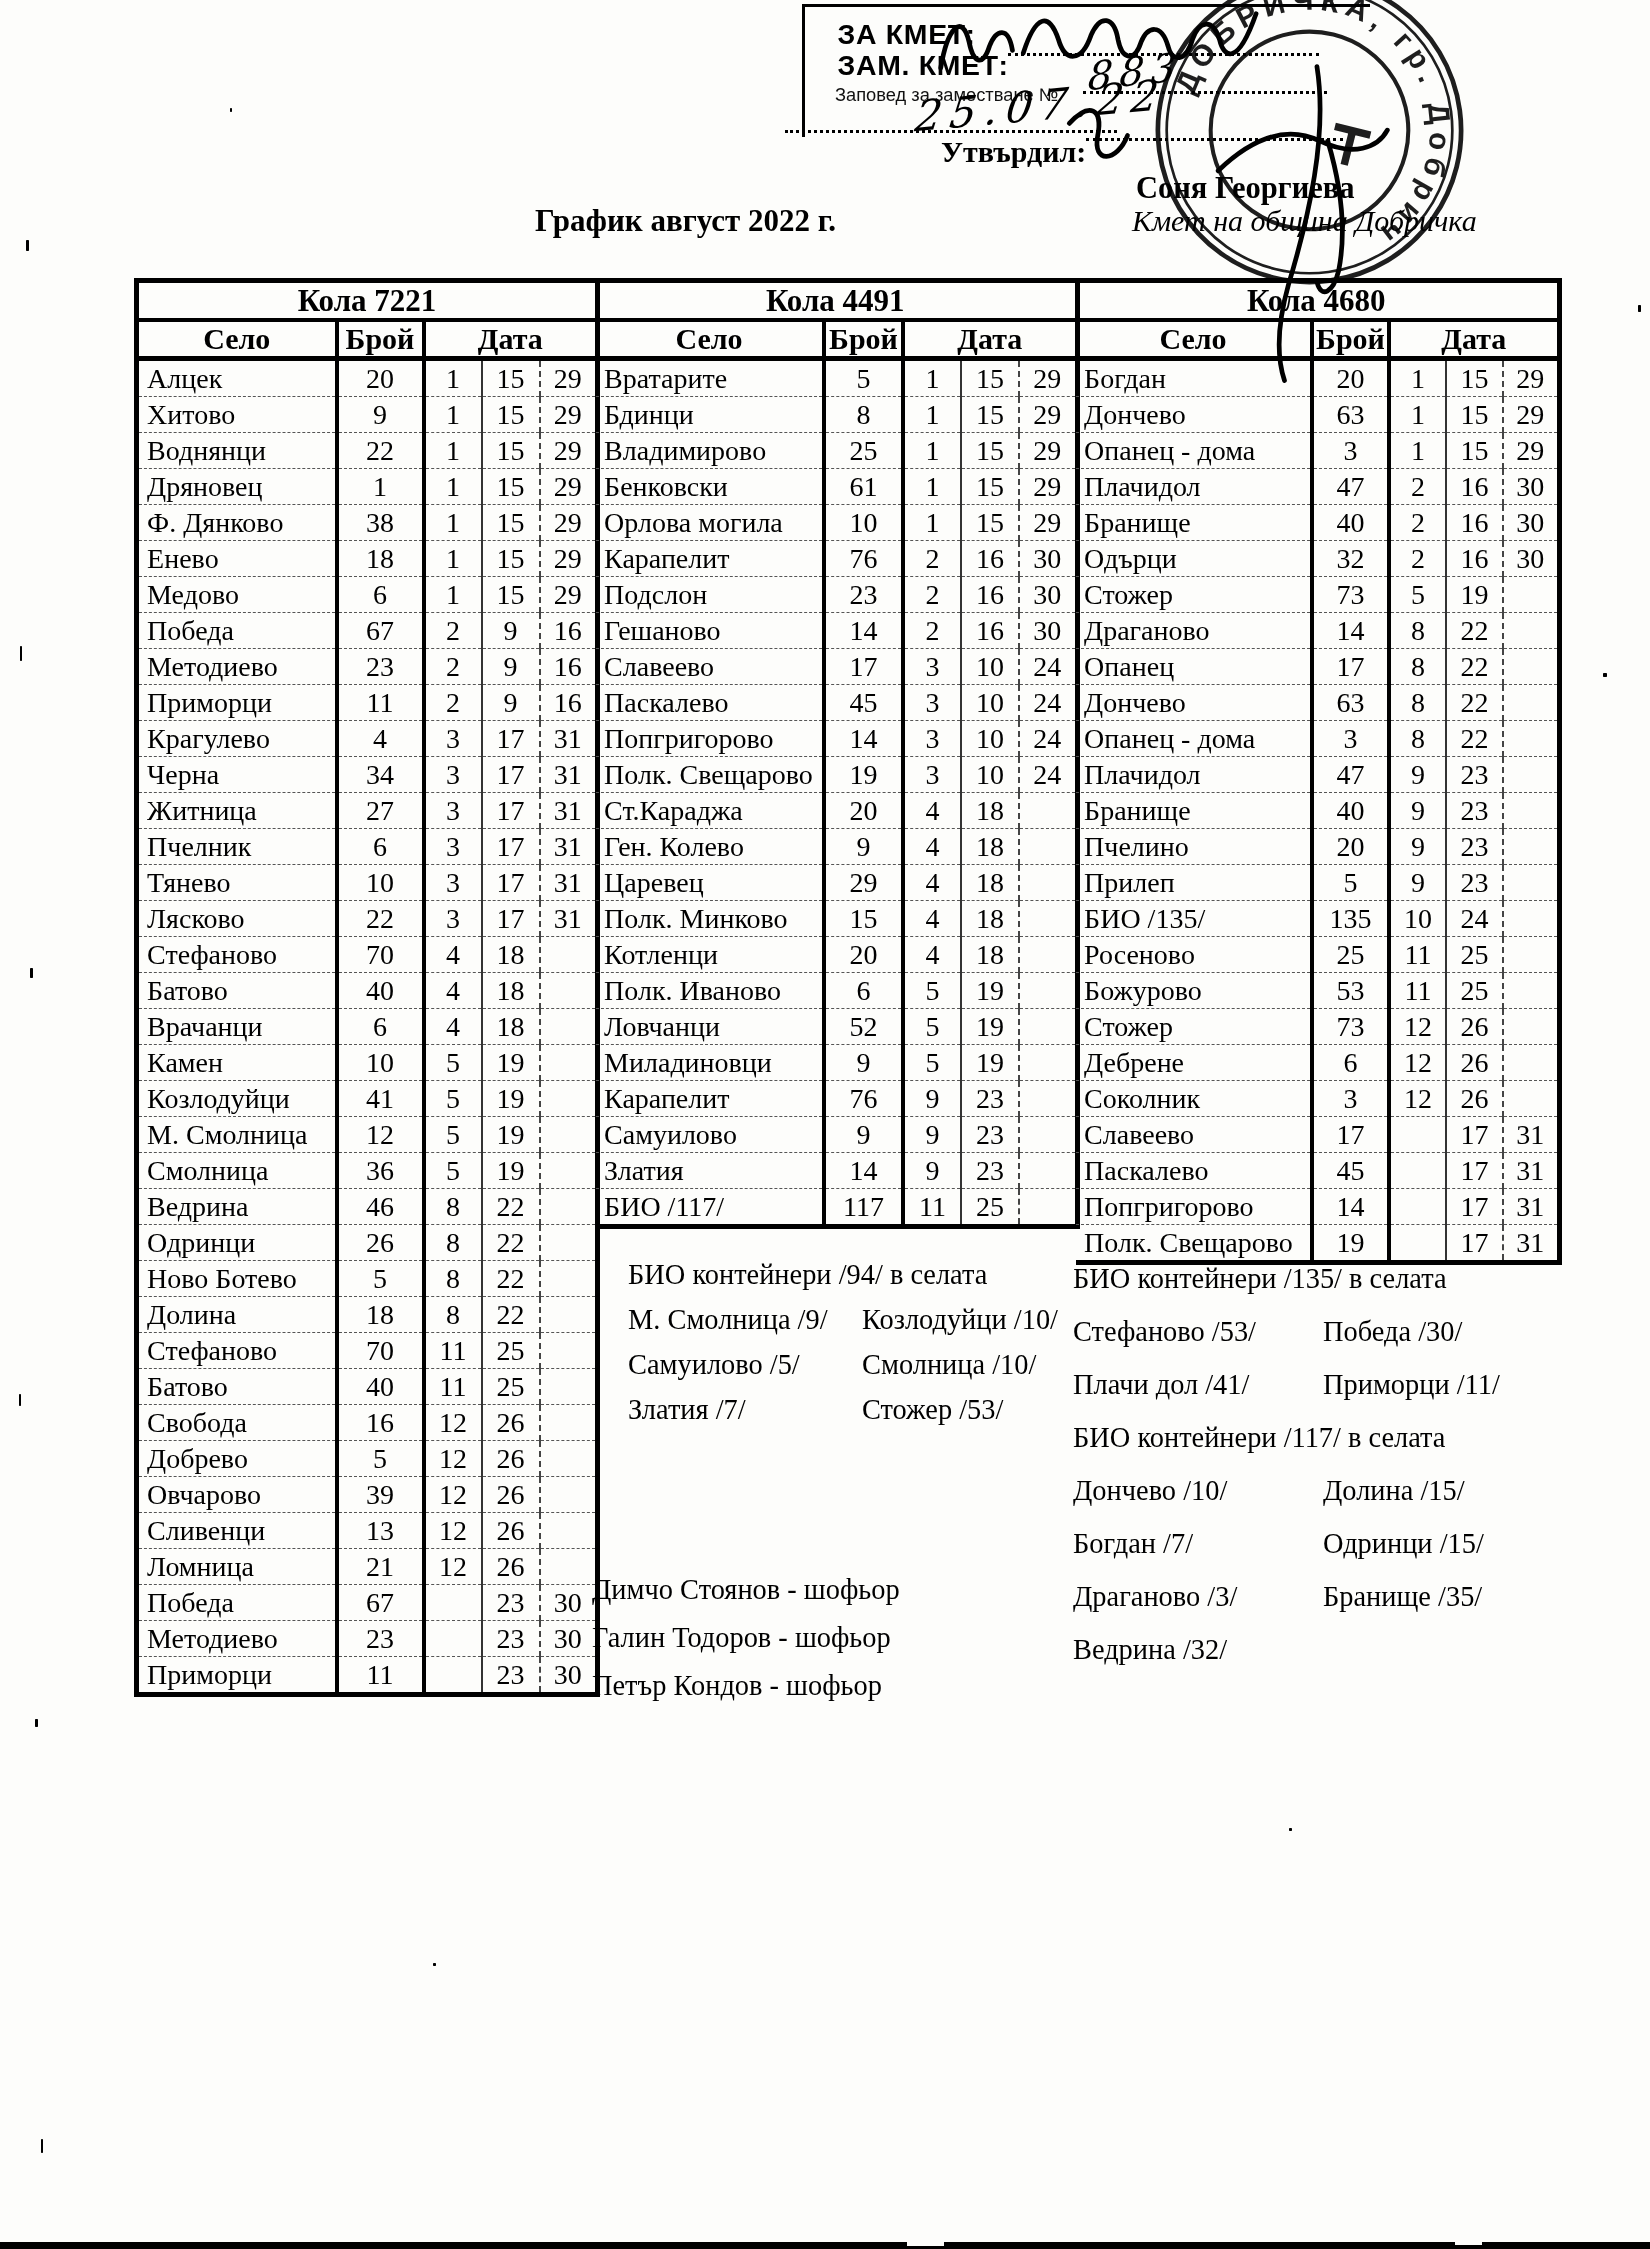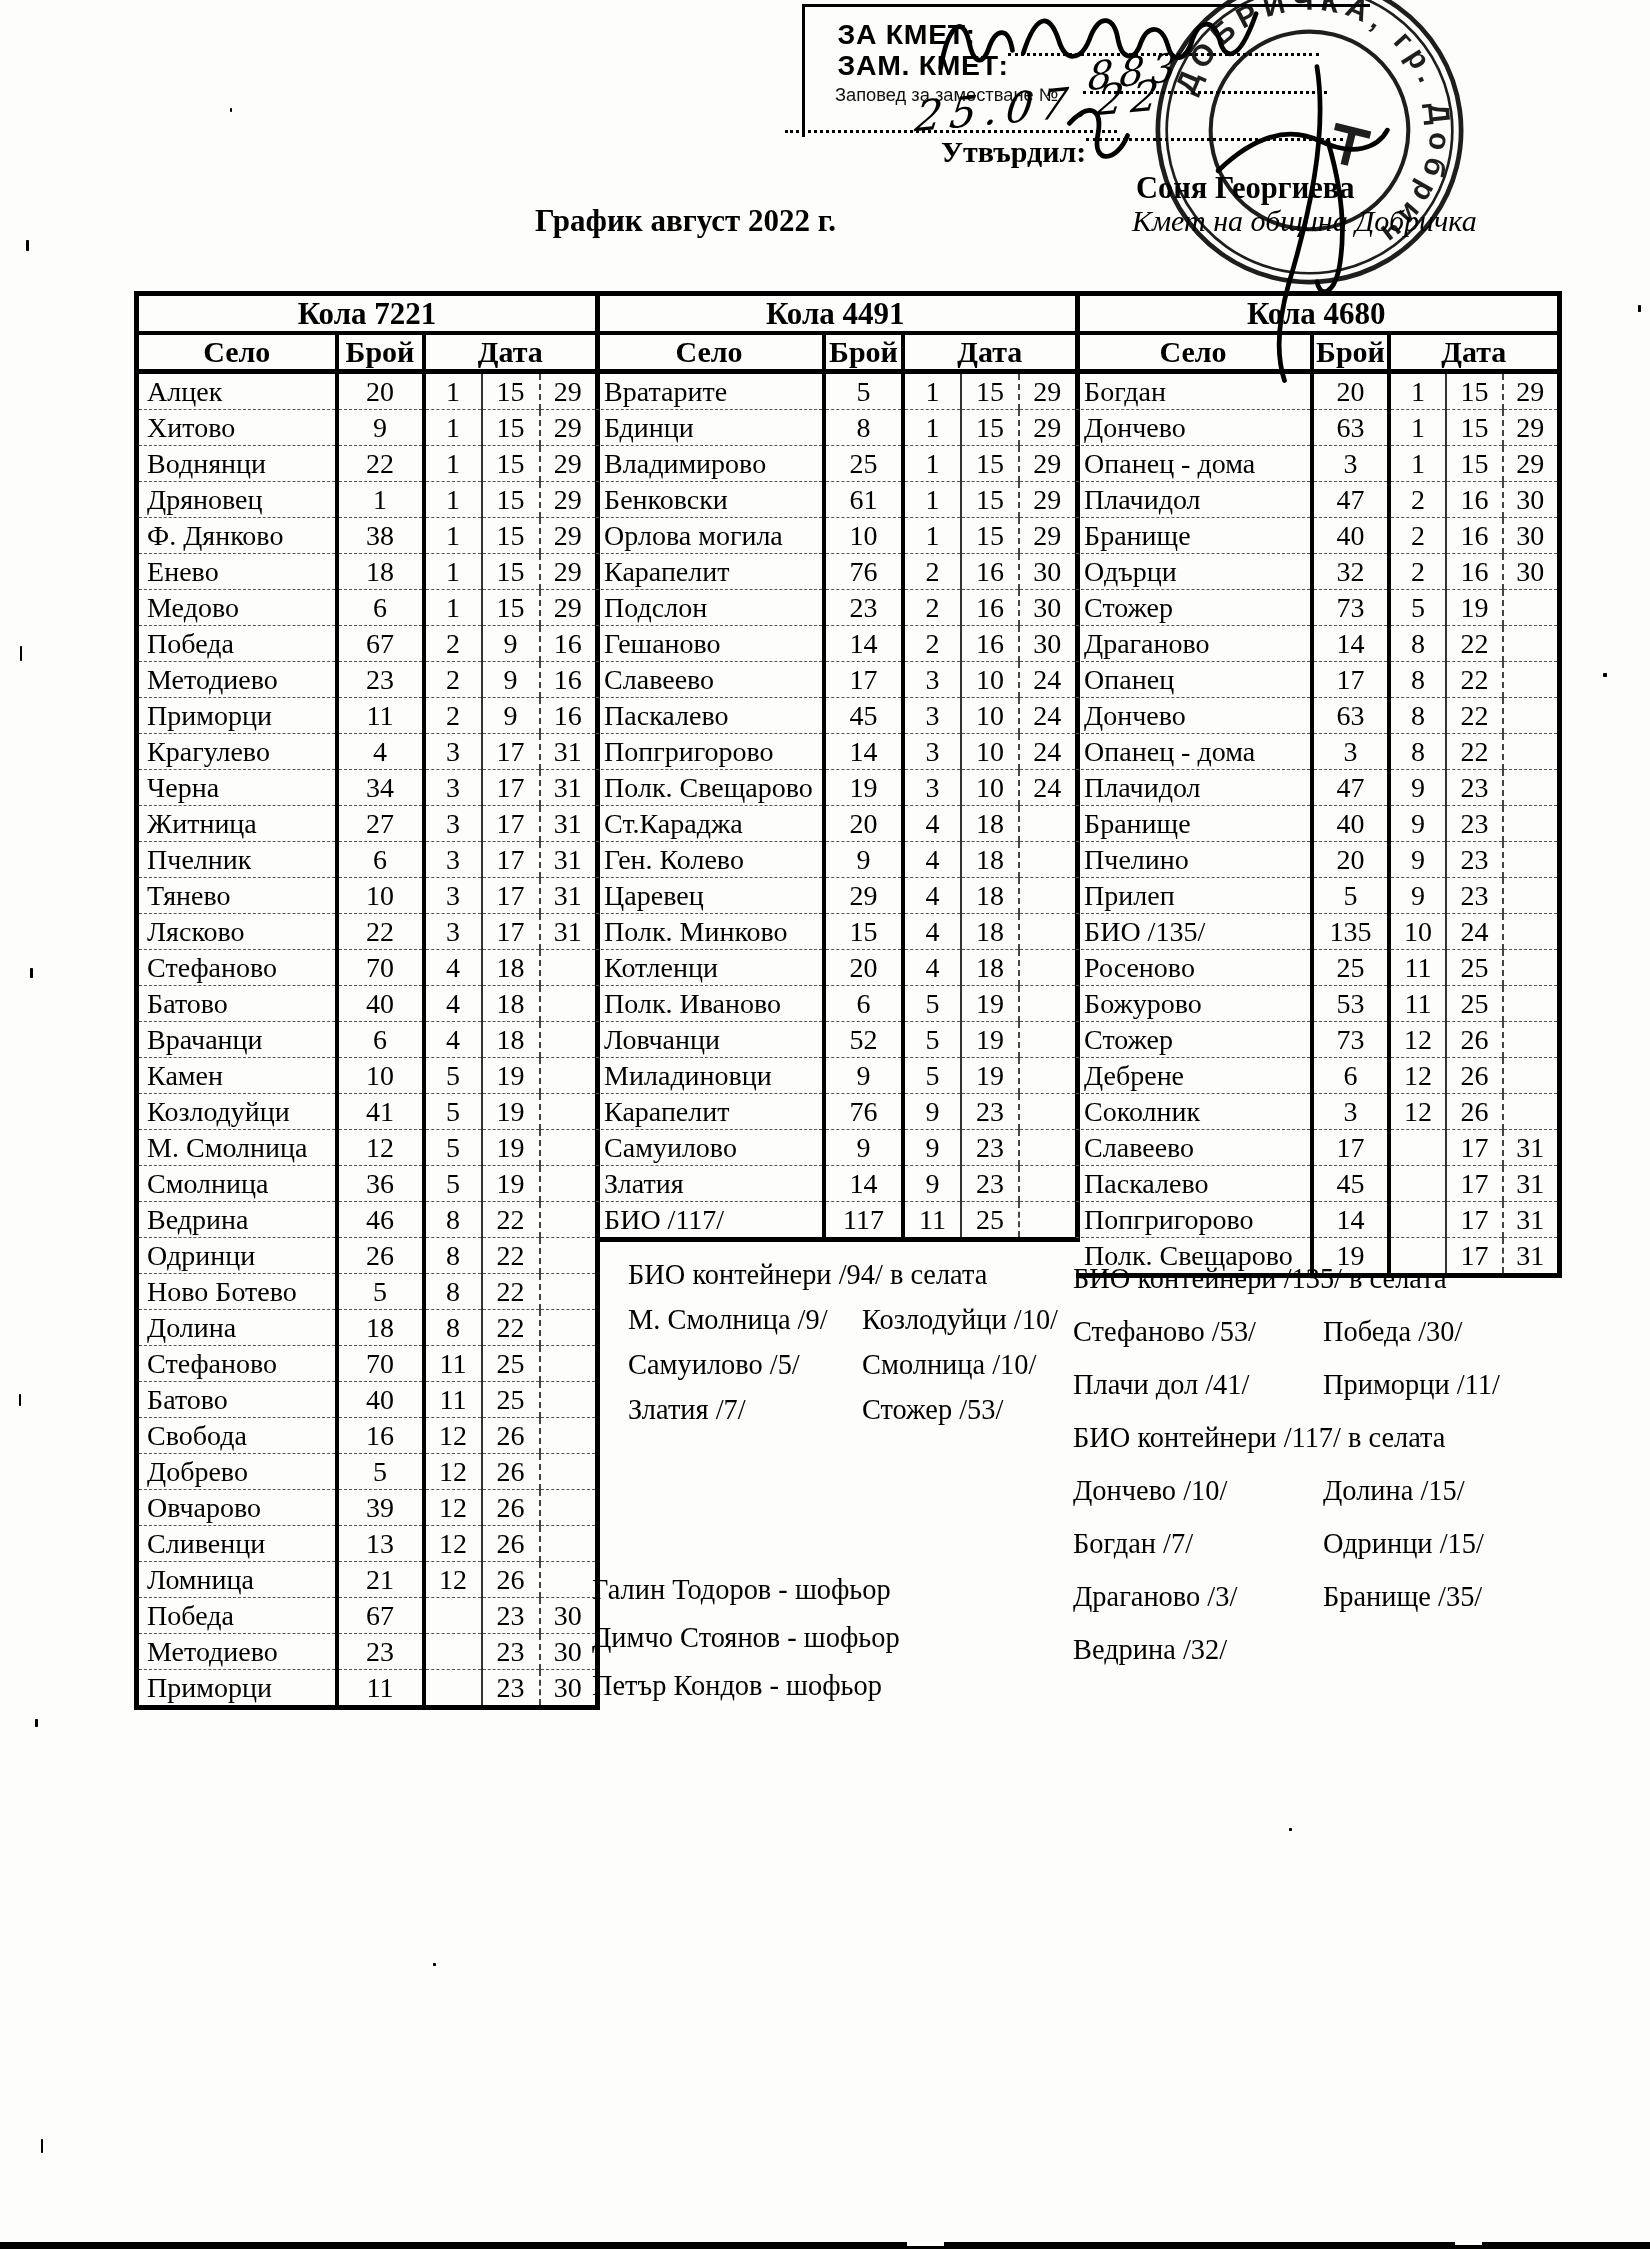--- a/index.html
+++ b/index.html
@@ -24,21 +24,21 @@
   .hw-date{position:absolute;left:915px;top:81px;font-size:42px;transform:rotate(-5deg) skewX(-12deg);letter-spacing:8.1px;}
   .approved{position:absolute;left:941px;top:135px;font-weight:bold;font-size:30px;}
   .approver{position:absolute;left:1136px;top:171px;font-weight:bold;font-size:30.5px;}
   .approver-title{position:absolute;left:1132px;top:204px;font-style:italic;font-size:30px;}
   .doc-title{position:absolute;left:535px;top:203px;font-weight:bold;font-size:31px;}
   
   .round-stamp{position:absolute;left:1120px;top:-32.5px;opacity:.88;}
   
   .sig{position:absolute;left:846px;top:0px;}
   
-  table.vt{position:absolute;top:291px;border-collapse:collapse;table-layout:fixed;
+  table.vt{position:absolute;top:278px;border-collapse:collapse;table-layout:fixed;
     border:5.4px solid #000;background:transparent;}
   table.vt.nolb{border-left:0;}
   .vt th,.vt td{padding:0;height:35px;line-height:34px;font-size:28px;white-space:nowrap;overflow:hidden;}
   .vt tr.t-title th{height:35px;font-weight:bold;font-size:31px;text-align:center;border-bottom:4.7px solid #000;}
   .vt tr.t-cols th{height:34px;font-weight:bold;font-size:30px;text-align:center;border-bottom:5.4px solid #000;}
   .vt .b-r7{border-right:4.7px solid #000;}
   .vt td.c-village{text-align:left;padding-left:8.1px;border-right:4.7px solid #000;}
   .vt td.c-count{text-align:center;border-right:4.7px solid #000;}
   .vt td.c-d1{text-align:center;border-right:2px solid #333;}
   .vt td.c-d2{text-align:center;border-right:2px dashed #444;}
@@ -814,22 +814,22 @@
       </div>
         <div class="note-line">
         <span>Ведрина /32/</span>
         <span class="note-c2"></span>
       </div>
       </div>
   </div>
 
   <div class="note-block ex" style="left:592px;top:1567px;width:474px;">
     <div>
+        <div class="note-line"><span>Димчо Стоянов - шофьор</span></div>
         <div class="note-line"><span>Галин Тодоров - шофьор</span></div>
-        <div class="note-line"><span>Димчо Стоянов - шофьор</span></div>
         <div class="note-line"><span>Петър Кондов - шофьор</span></div>
       </div>
   </div>
 
   <div class="bar" style="left:0;top:2242px;width:1651px;height:8.1px;"></div>
   <div class="bar" style="left:907px;top:2242px;width:37px;height:4.1px;background:#fdfdfb;"></div>
   <div class="bar" style="left:1455px;top:2242px;width:27px;height:3.4px;background:#fdfdfb;"></div>
   <div class="sp" style="left:26px;top:240px;width:2.7px;height:10.8px;"></div>
   <div class="sp" style="left:20.3px;top:646px;width:2px;height:15px;"></div>
   <div class="sp" style="left:30px;top:968px;width:2.7px;height:9.5px;"></div>

